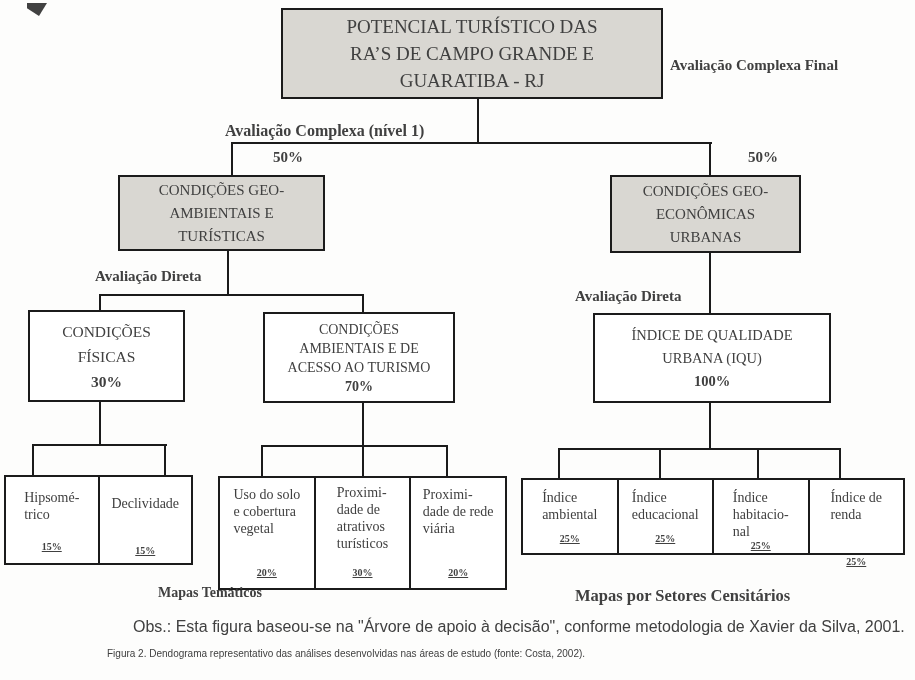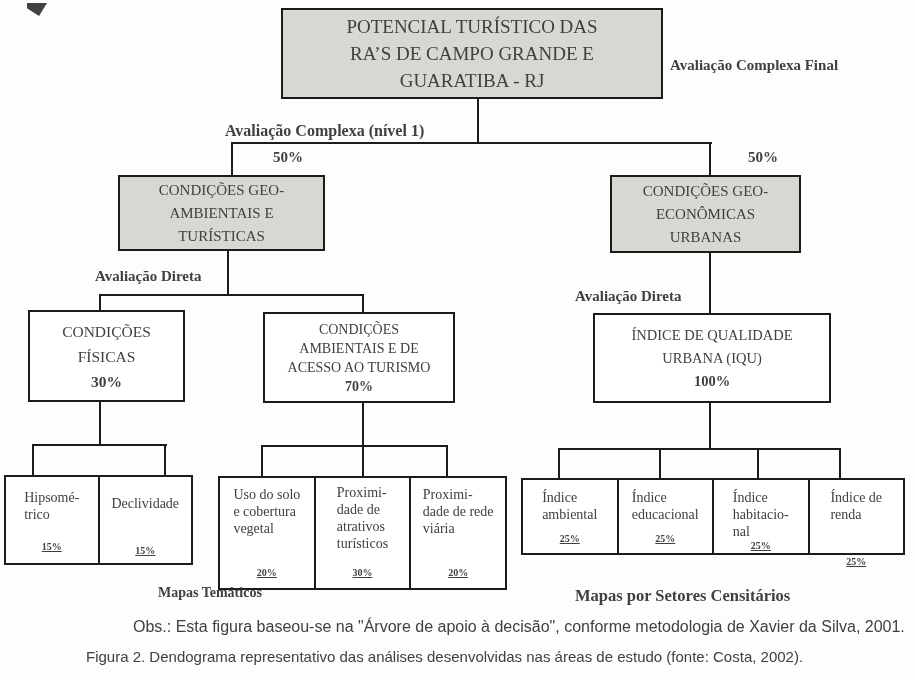--- a/index.html
+++ b/index.html
@@ -160,15 +160,15 @@
       <div class="pre">Índice de
 renda</div>
       <div class="weight">25%</div>
     </div>
   </div>
 
   <div class="lbl" style="left:158px;top:585px;font-size:14px;">Mapas Temáticos</div>
   <div class="lbl" style="left:575px;top:586px;font-size:16.5px;">Mapas por Setores Censitários</div>
 
   <div class="lbl sans" style="left:133px;top:618px;font-size:16px;">Obs.: Esta figura baseou-se na "Árvore de apoio à decisão", conforme metodologia de Xavier da Silva, 2001.</div>
-  <div class="lbl sans" style="left:86px;top:648px;font-size:15px;">Figura 2. Dendograma representativo das análises desenvolvidas nas áreas de estudo (fonte: Costa, 2002).</div>
+  <div class="lbl sans" style="left:107px;top:648px;font-size:10px;">Figura 2. Dendograma representativo das análises desenvolvidas nas áreas de estudo (fonte: Costa, 2002).</div>
 
 </div>
 
 </body></html>

